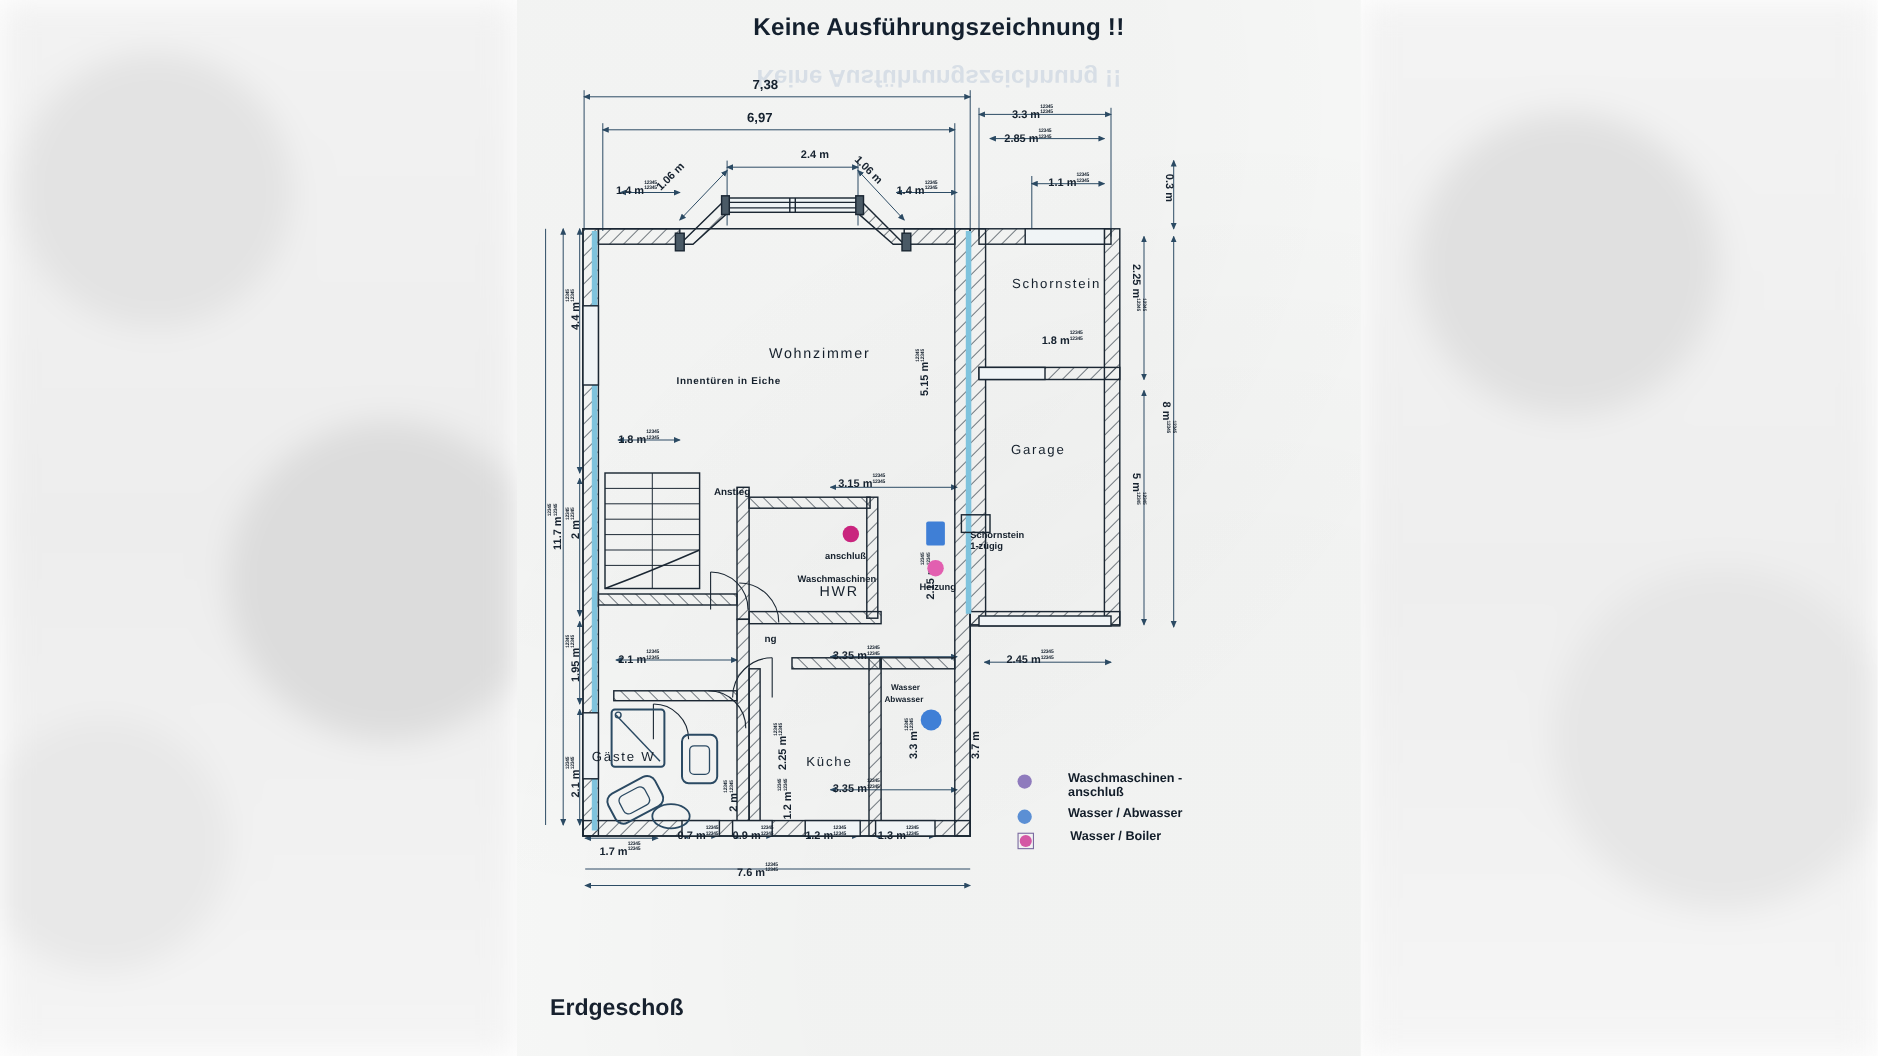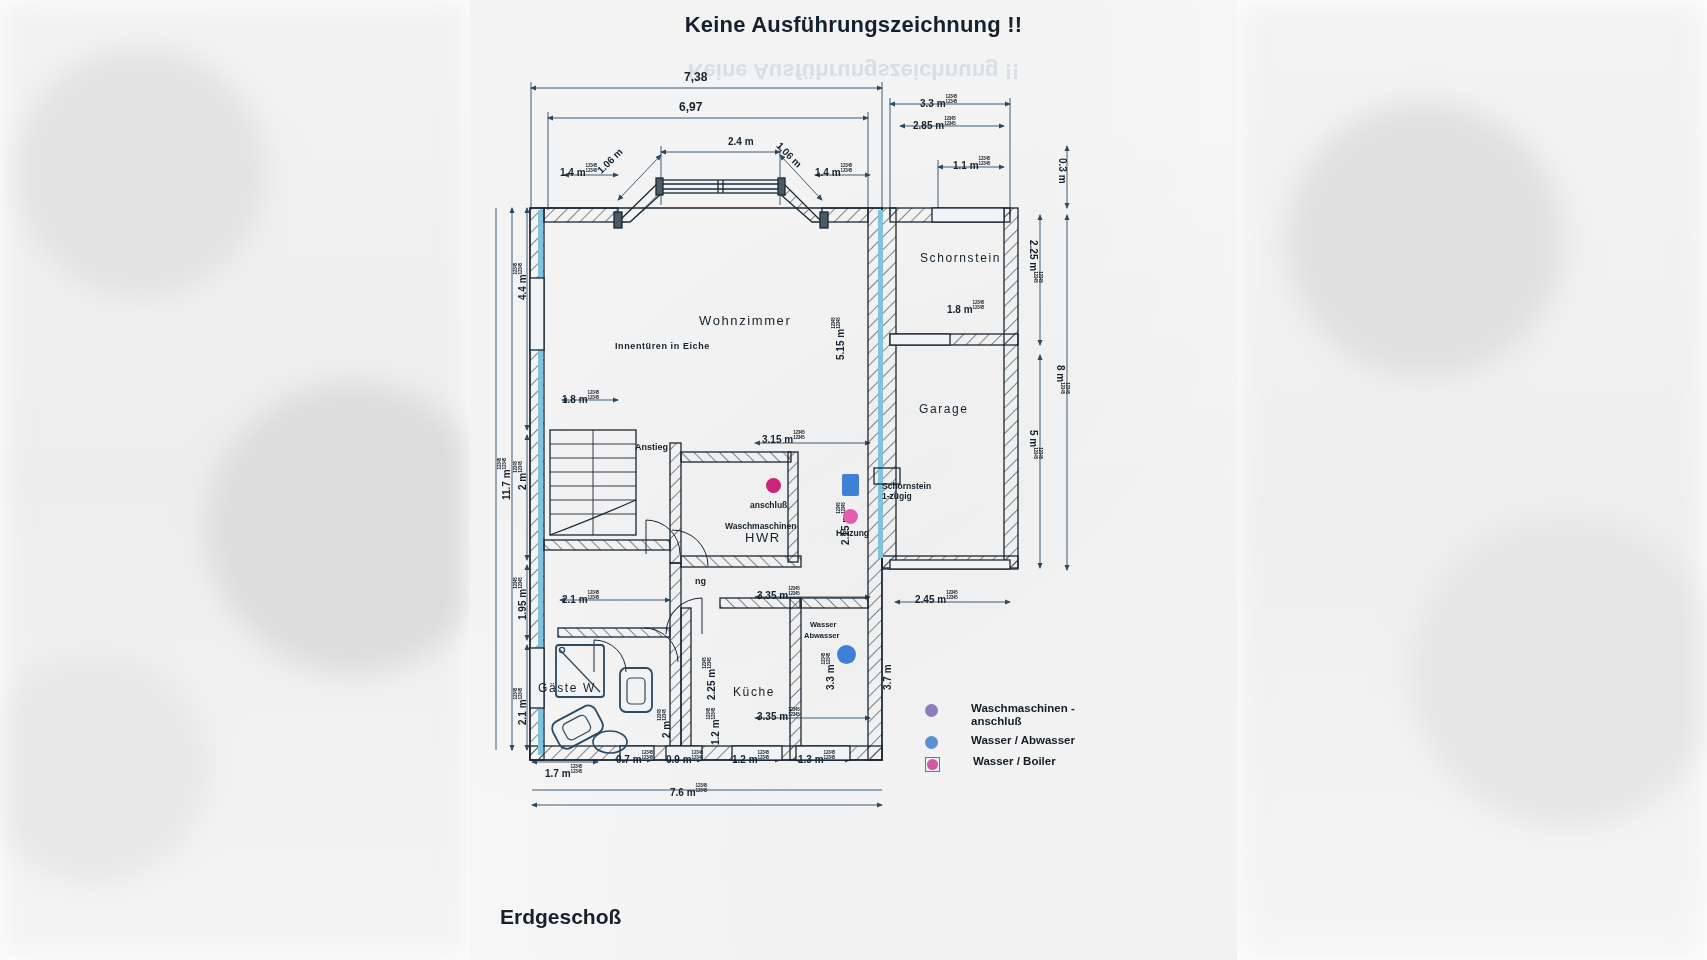--- a/index.html
+++ b/index.html
@@ -256,21 +256,21 @@
     <div class="lbl room" style="left:185px;top:313px;margin-left:44px;">Wohnzimmer</div>
     <div class="lbl roomsm" style="left:145px;top:341px;">Innentüren in Eiche</div>
 
     <div class="lbl room" style="left:450px;top:251px;font-size:12px;">Schornstein</div>
     <div class="lbl room" style="left:449px;top:402px;font-size:12px;">Garage</div>
 
     <div class="lbl room" style="left:275px;top:530px;font-size:13px;">HWR</div>
     <div class="lbl room" style="left:263px;top:648px;font-size:12px;margin-top:37px;">Küche</div>
     <div class="lbl room" style="left:68px;top:681px;font-size:12px;">Gäste W</div>
 
-    <div class="lbl arrowlbl" style="left:165px;top:442px;">Anstieg</div>
+    <div class="lbl arrowlbl" style="left:179px;top:442px;">Anstieg</div>
     <div class="lbl arrowlbl" style="left:225px;top:576px;">ng</div>
 
     <div class="lbl note" style="left:255px;top:489px;margin-top:32px;">Waschmaschinen</div>
     <div class="lbl note" style="left:280px;top:500px;">anschluß</div>
     <div class="lbl note" style="left:318px;top:528px;padding-left:48px;">Heizung</div>
 
     <div class="lbl note" style="left:412px;top:481px;text-align:left;">Schornstein</div>
     <div class="lbl note" style="left:412px;top:491px;text-align:center;">1-zügig</div>
 
     <div class="lbl note" style="left:340px;top:620px;font-size:7.5px;">Wasser</div>

